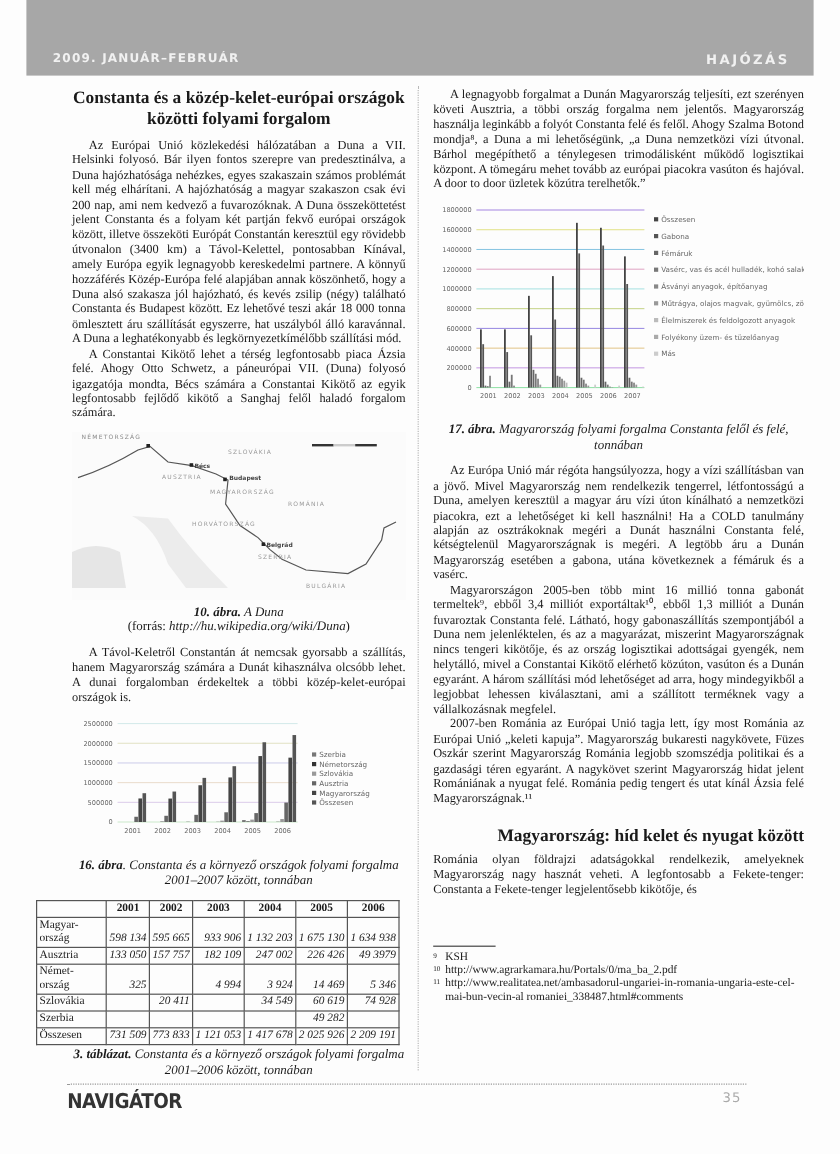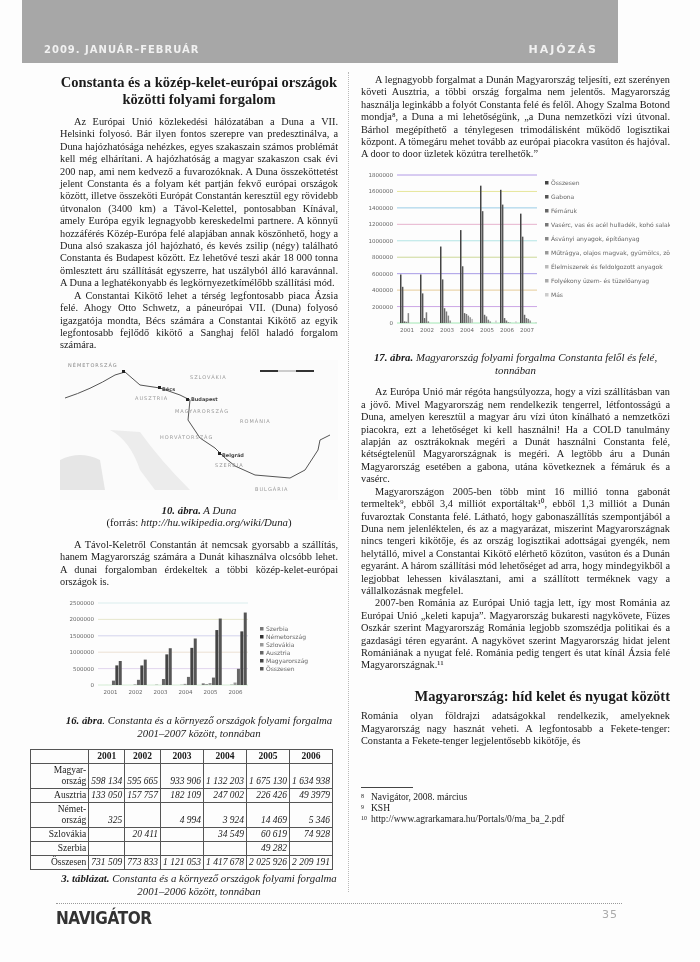--- a/index.html
+++ b/index.html
@@ -1,38 +1,38 @@
 <!DOCTYPE html>
 <html><head>
 <meta charset="utf-8">
 <style>
   html, body { margin:0; padding:0; }
   body { width:700px; height:962px; background:#fdfdfd; position:relative; overflow:hidden;
          font-family:"Liberation Serif", serif; color:#1a1a1a; }
-  .hdr { position:absolute; left:22px; top:0; width:596px; height:63px; background:#a7a7a7; }
+  .hdr { position:absolute; left:22px; top:0; width:656px; height:63px; background:#a7a7a7; }
   .hdr .l { position:absolute; left:22px; bottom:8px; color:#f1f1f1; font:bold 10px "DejaVu Sans", sans-serif; letter-spacing:1px; }
   .hdr .r { position:absolute; right:20px; bottom:7px; color:#f1f1f1; font:bold 11px "DejaVu Sans", sans-serif; letter-spacing:2px; }
   .col { position:absolute; top:74px; font-size:10.3px; line-height:12.4px; text-align:justify; }
   .colL { left:60px; width:278px; }
   .colR { left:361px; width:309px; }
   .sep { position:absolute; left:348px; top:72px; height:820px; border-left:1px dotted #b9b9b9; }
   h1 { font-size:14.5px; line-height:17px; text-align:center; margin:0 0 8px 0; font-weight:bold; }
   h2 { font-size:14.5px; text-align:right; margin:18px 0 8px 0; font-weight:bold; }
   p { margin:0; text-indent:14px; }
   p.ni { text-indent:0; }
   .cap { text-align:center; font-style:italic; font-size:10.8px; line-height:12.6px; margin:4px 0 10px 0; }
   .cap b { font-weight:bold; }
   .map { width:278px; height:140px; margin:8px 0 2px 0; position:relative; background:#fbfbfb; }
   .map svg { width:100%; height:100%; }
   .chart { position:relative; margin-top:8px; }
   table.t { border-collapse:collapse; font-size:9.5px; line-height:11px; margin:6px 0 0 -30px; width:303px; }
   table.t th, table.t td { border:1px solid #555; padding:1px 2px; }
   table.t th { font-weight:bold; text-align:center; }
   table.t td.n { text-align:right; vertical-align:bottom; white-space:nowrap;font-style:italic; }
-  table.t td.c { text-align:right; }
+  table.t td.c { text-align:left; }
   .fn { font-size:9.5px; line-height:11px; margin-top:40px; }
   .fn .rule { width:52px; border-top:1px solid #444; margin-bottom:4px; }
   .fn div.i { padding-left:10px; position:relative; }
   .fn sup { position:absolute; left:0; top:-1px; font-size:6px; }
   .foot { position:absolute; left:56px; top:903px; width:566px; border-top:1px dotted #999; }
   .logo { position:absolute; left:56px; top:908px; font:bold 17px "DejaVu Sans", sans-serif; color:#333; transform:scaleX(0.9); transform-origin:left; letter-spacing:-0.5px; }
   .pnum { position:absolute; left:602px; top:908px; font:11px "DejaVu Sans", sans-serif; color:#aaa; letter-spacing:1px;text-align:right; }
   .leg { font:6px "DejaVu Sans", sans-serif; fill:#666; }
   .tick { font:5.5px "DejaVu Sans", sans-serif; fill:#666; }
 </style>
@@ -351,21 +351,21 @@
     <b>17. ábra.</b> <span>Magyarország folyami forgalma Constanta felől és felé, tonnában</span>
   </div>
   <p>Az Európa Unió már régóta hangsúlyozza, hogy a vízi szállításban van a jövő. Mivel Magyarország nem rendelkezik tengerrel, létfontosságú a Duna, amelyen keresztül a magyar áru vízi úton kínálható a nemzetközi piacokra, ezt a lehetőséget ki kell használni! Ha a COLD tanulmány alapján az osztrákoknak megéri a Dunát használni Constanta felé, kétségtelenül Magyarországnak is megéri. A legtöbb áru a Dunán Magyarország esetében a gabona, utána következnek a fémáruk és a vasérc.</p>
   <p>Magyarországon 2005-ben több mint 16 millió tonna gabonát termeltek⁹, ebből 3,4 milliót exportáltak¹⁰, ebből 1,3 milliót a Dunán fuvaroztak Constanta felé. Látható, hogy gabonaszállítás szempontjából a Duna nem jelenléktelen, és az a magyarázat, miszerint Magyarországnak nincs tengeri kikötője, és az ország logisztikai adottságai gyengék, nem helytálló, mivel a Constantai Kikötő elérhető közúton, vasúton és a Dunán egyaránt. A három szállítási mód lehetőséget ad arra, hogy mindegyikből a legjobbat lehessen kiválasztani, ami a szállított terméknek vagy a vállalkozásnak megfelel.</p>
   <p>2007-ben Románia az Európai Unió tagja lett, így most Románia az Európai Unió „keleti kapuja”. Magyarország bukaresti nagykövete, Füzes Oszkár szerint Magyarország Románia legjobb szomszédja politikai és a gazdasági téren egyaránt. A nagykövet szerint Magyarország hidat jelent Romániának a nyugat felé. Románia pedig tengert és utat kínál Ázsia felé Magyarországnak.¹¹</p>
   <h2>Magyarország: híd kelet és nyugat között</h2>
   <p class="ni">Románia olyan földrajzi adatságokkal rendelkezik, amelyeknek Magyarország nagy hasznát veheti. A legfontosabb a Fekete-tenger: Constanta a Fekete-tenger legjelentősebb kikötője, és</p>
 
   <div class="fn">
     <div class="rule"></div>
-    <div class="i"><sup>8</sup><span>Navigátor, 2008. március</span></div>
     <div class="i"><sup>9</sup><span>KSH</span></div>
     <div class="i"><sup>10</sup><span>http://www.agrarkamara.hu/Portals/0/ma_ba_2.pdf</span></div>
+    <div class="i"><sup>11</sup><span>http://www.realitatea.net/ambasadorul-ungariei-in-romania-ungaria-este-cel-mai-bun-vecin-al romaniei_338487.html#comments</span></div>
   </div>
 </div>
 
 <div class="foot"></div>
 <div class="logo">NAVIGÁTOR</div>
 <div class="pnum">35</div>
 
 </body></html>

